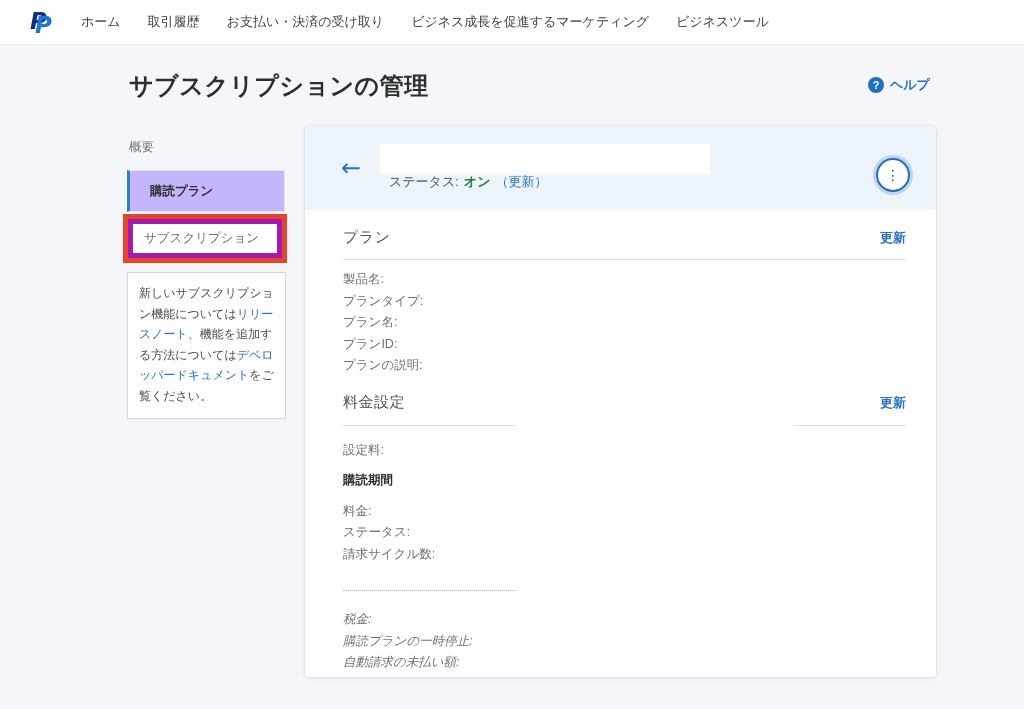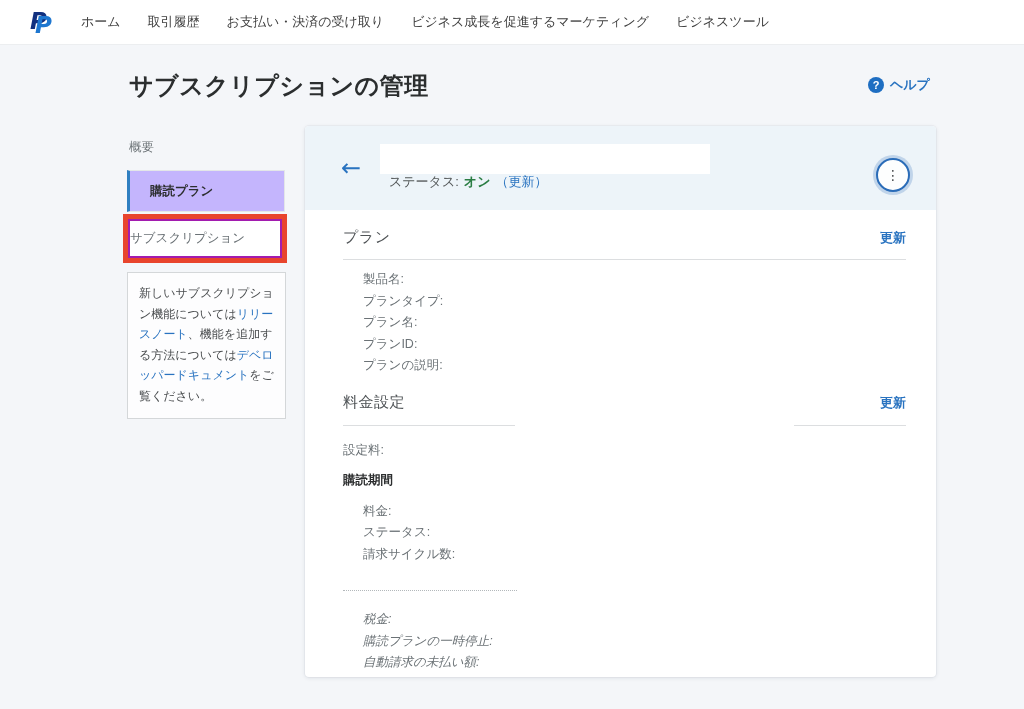--- a/index.html
+++ b/index.html
@@ -45,22 +45,22 @@
     background:#c4b5fd; border:1px solid #e3e6e8; border-left:3px solid #2f7fc1;
     display:flex; align-items:center; padding-left:20px;
     font-size:12.5px; font-weight:bold; color:#2c2e2f; cursor:pointer;
   }
   .red-box {
     position:absolute; left:123px; top:214px; width:164px; height:49px;
     border:5px solid #e8442d;
   }
   .side-card2 {
     width:100%; height:100%;
-    background:#ffffff; border:2px solid #a21caf;
-    display:flex; align-items:center; 
+    background:#ffffff; border:5px solid #a21caf;
+    display:flex; align-items:center; padding-left:11px;
     font-size:12.5px; color:#6b7276; cursor:pointer;
   }
   .side-info {
     position:absolute; left:127px; top:272px; width:159px;
     background:#fdfdfe; border:1px solid #d4d7d9;
     padding:10px 9px 12px 11px;
     font-size:12px; line-height:20.5px; color:#4a4d4f;
   }
   .side-info a { color:#2973c0; text-decoration:none; cursor:pointer; }
   
@@ -95,21 +95,21 @@
   }
   .panel-body { position:absolute; left:0; top:76px; width:631px; padding:26px 30px 0 38px; }
   .sec-head { display:flex; justify-content:space-between; align-items:baseline; }
   .sec-title { font-size:15px; font-weight:500; color:#4f5356; letter-spacing:.5px; }
   .sec-action { font-size:13px; font-weight:bold; color:#2973c0; cursor:pointer; }
   .divider-full { margin-top:12px; border-top:1px solid #dcdee0; }
   .divider-row { margin-top:13px; display:flex; justify-content:space-between; }
   .divider-seg-l { width:172px; border-top:1px solid #dcdee0; }
   .divider-seg-r { width:112px; border-top:1px solid #dcdee0; }
   .divider-dotted { margin-top:25px; width:174px; border-top:1px dotted #b3b8bb; }
-  .field-list { margin-top:9px;margin-left:20px; }
+  .field-list { margin-top:9px; }
   .field { font-size:12.5px; line-height:21.5px; color:#6b7276; }
   .sub-head { margin-top:9px; font-size:12.5px; line-height:21.5px; font-weight:bold; color:#2c2e2f; }
   .mt16 { margin-top:16px; }
   .mt14 { margin-top:14px; }
   .mt18 { margin-top:18px;font-style:italic; }
 </style>
 </head>
 <body>
 
 <div class="navbar">

